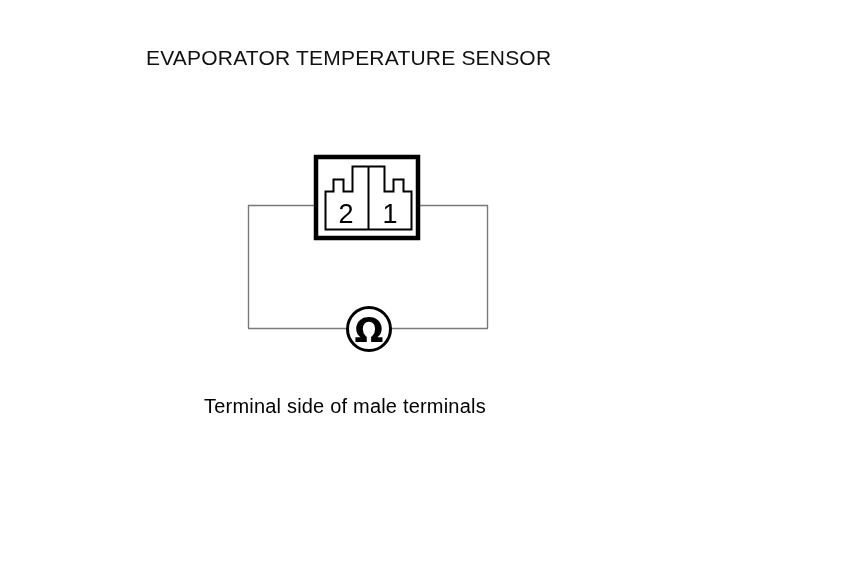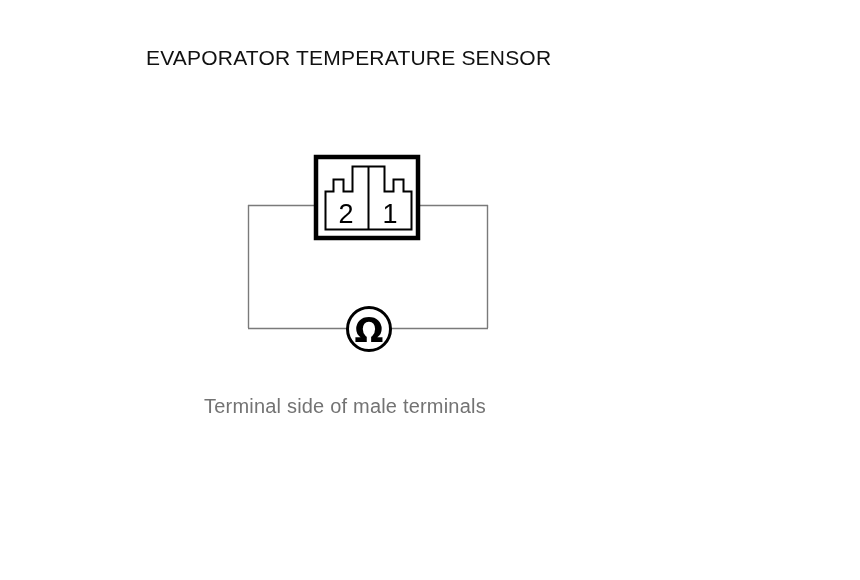--- a/index.html
+++ b/index.html
@@ -33,21 +33,21 @@
     color: #111111;
     white-space: nowrap;
   }
   .diagram-caption {
     position: absolute;
     left: 204px;
     top: 392px;
     font-size: 20px;
     line-height: 28px;
     letter-spacing: 0.2px;
-    color: #737373;
+    color: #000000;
     white-space: nowrap;
   }
   #schematic-svg {
     position: absolute;
     left: 0;
     top: 0;
     width: 860px;
     height: 580px;
   }
   .term-num {

